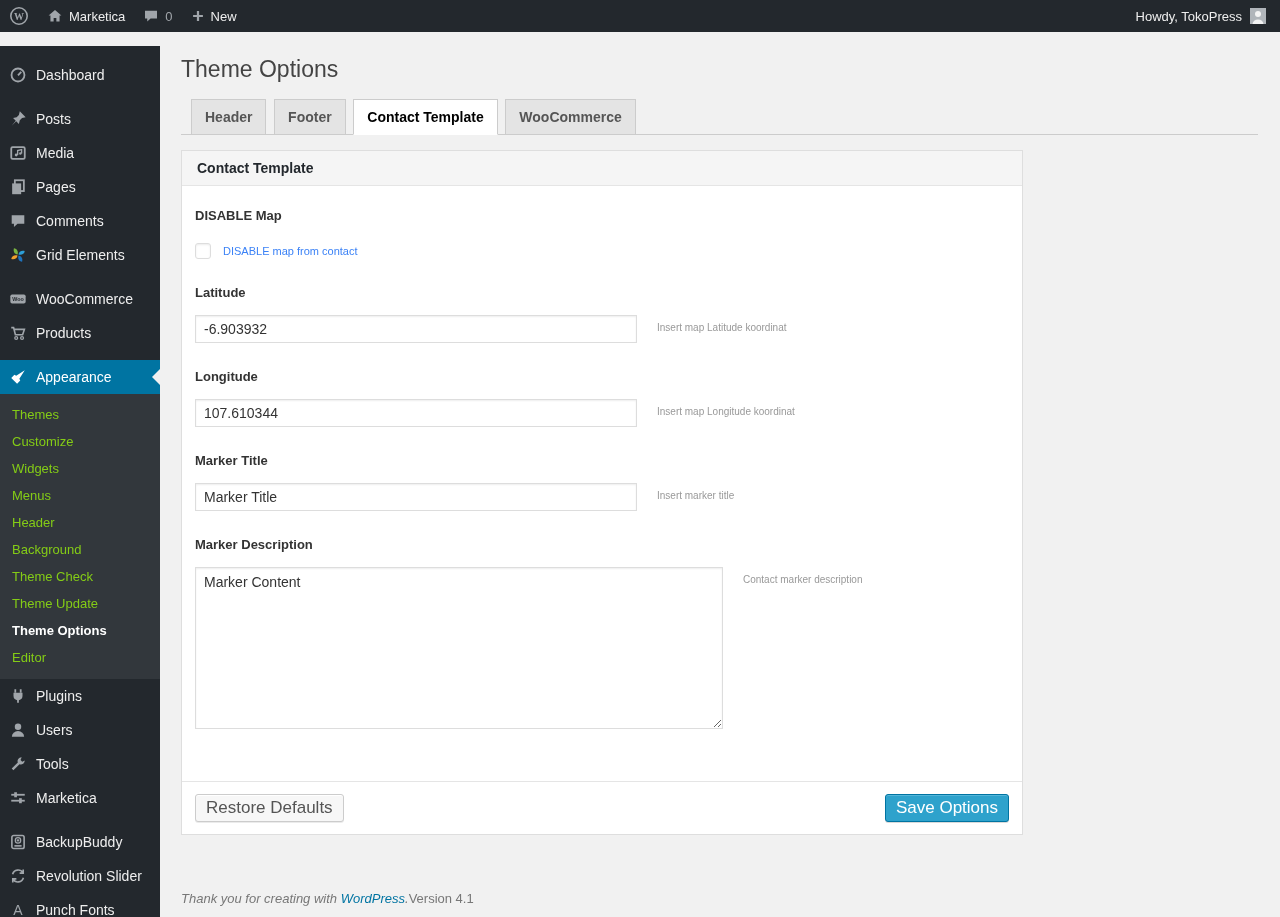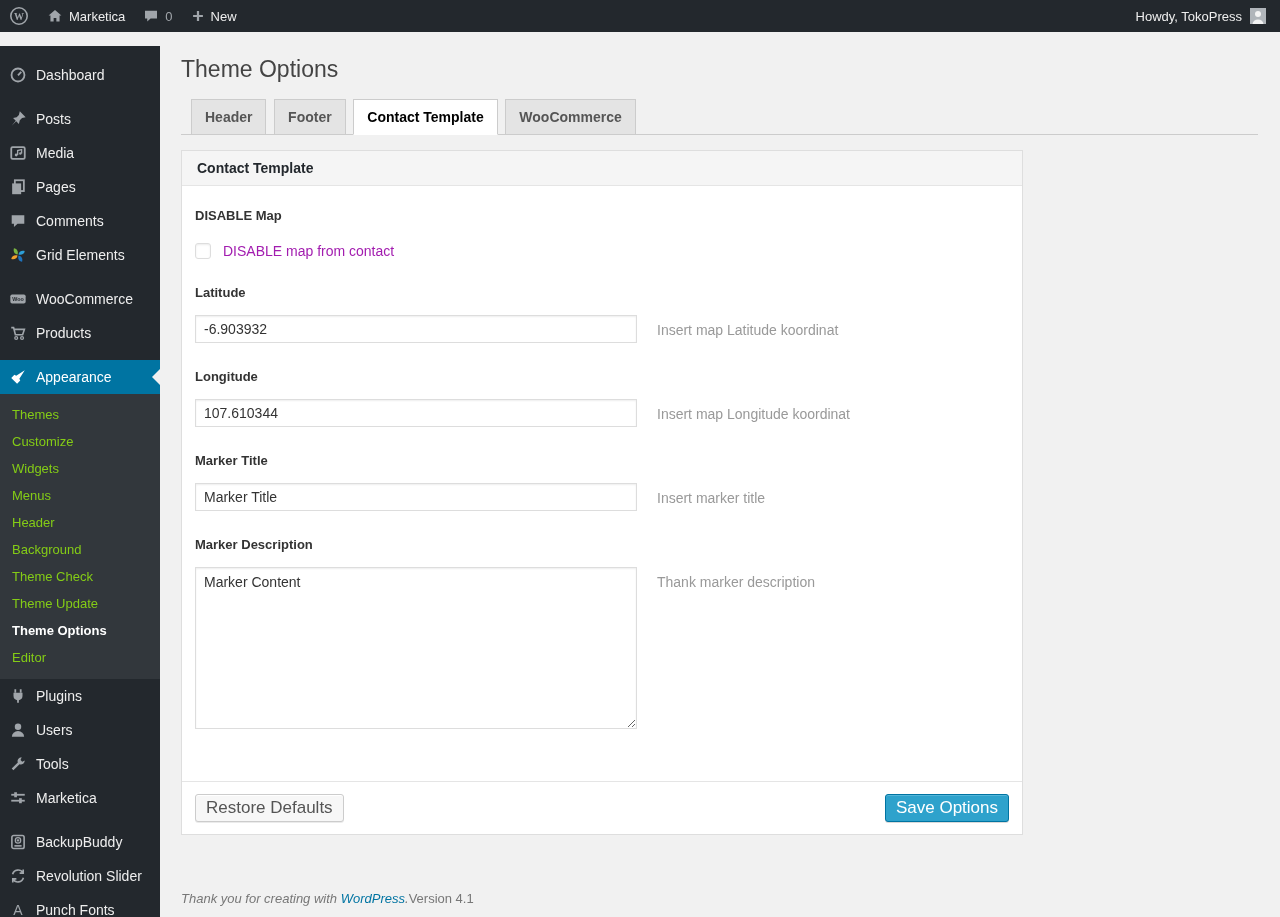--- a/index.html
+++ b/index.html
@@ -55,29 +55,29 @@
     font-size:14px; font-weight:700; color:#23282d; }
   .panel-body { padding:12px 13px 52px; }
 
   .field { margin-top:26px; }
   .field.first { margin-top:10px; }
   .field-label { font-size:13px; font-weight:700; color:#333; }
   .checkbox-row { margin-top:20px; display:flex; align-items:center; gap:12px; }
   .checkbox-row input[type=checkbox] { width:16px; height:16px; appearance:none;
     border:1px solid #ddd; border-radius:3px; background:#fff;
     box-shadow:inset 0 1px 2px rgba(0,0,0,.08); cursor:pointer; }
-  .checkbox-label { color:#a21caf; font-size:14px; }
+  .checkbox-label { color:#3b82f6; font-size:11px; }
   .input-row { margin-top:15px; display:flex; align-items:flex-start; }
   .text-input { width:442px; height:28px; padding:3px 8px; font-size:14px; color:#333;
     border:1px solid #ddd; background:#fff; box-shadow:inset 0 1px 2px rgba(0,0,0,.07);
     font-family:"Liberation Sans", sans-serif; outline:none; }
-  .textarea-input { width:442px; height:162px; padding:6px 8px; font-size:14px; color:#333;
+  .textarea-input { width:528px; height:162px; padding:6px 8px; font-size:14px; color:#333;
     border:1px solid #ddd; background:#fff; box-shadow:inset 0 1px 2px rgba(0,0,0,.07);
     font-family:"Liberation Sans", sans-serif; resize:both; outline:none; }
-  .hint { margin-left:20px; padding-top:7px; color:#999; font-size:14px;text-align:center; }
+  .hint { margin-left:20px; padding-top:7px; color:#999; font-size:10px;text-align:center; }
 
   .panel-footer { border-top:1px solid #e5e5e5; padding:12px 13px; display:flex;
     align-items:center; justify-content:space-between; }
   .button { display:inline-block; height:28px; line-height:26px; padding:0 10px;
     font-size:17px; border-radius:3px; cursor:pointer;
     font-family:"Liberation Sans", sans-serif; }
   .button-secondary { background:#f7f7f7; border:1px solid #ccc; color:#555;
     box-shadow:inset 0 1px 0 #fff, 0 1px 0 rgba(0,0,0,.08); }
   .button-primary { background:#2ea2cc; border:1px solid #0074a2; color:#fff;
     box-shadow:inset 0 1px 0 rgba(120,200,230,.5), 0 1px 0 rgba(0,0,0,.15); }
@@ -355,21 +355,21 @@
         <div class="input-row">
           <input type="text" class="text-input" value="Marker Title" style="">
           <span class="hint">Insert marker title</span>
         </div>
       </div>
 
       <div class="field">
         <div class="field-label">Marker Description</div>
         <div class="input-row">
           <textarea class="textarea-input" style="">Marker Content</textarea>
-          <span class="hint">Thank marker description</span>
+          <span class="hint">Contact marker description</span>
         </div>
       </div>
 
     </div>
 
     <div class="panel-footer">
       <button class="button button-secondary">Restore Defaults</button>
       <button class="button button-primary">Save Options</button>
     </div>
   </div>

